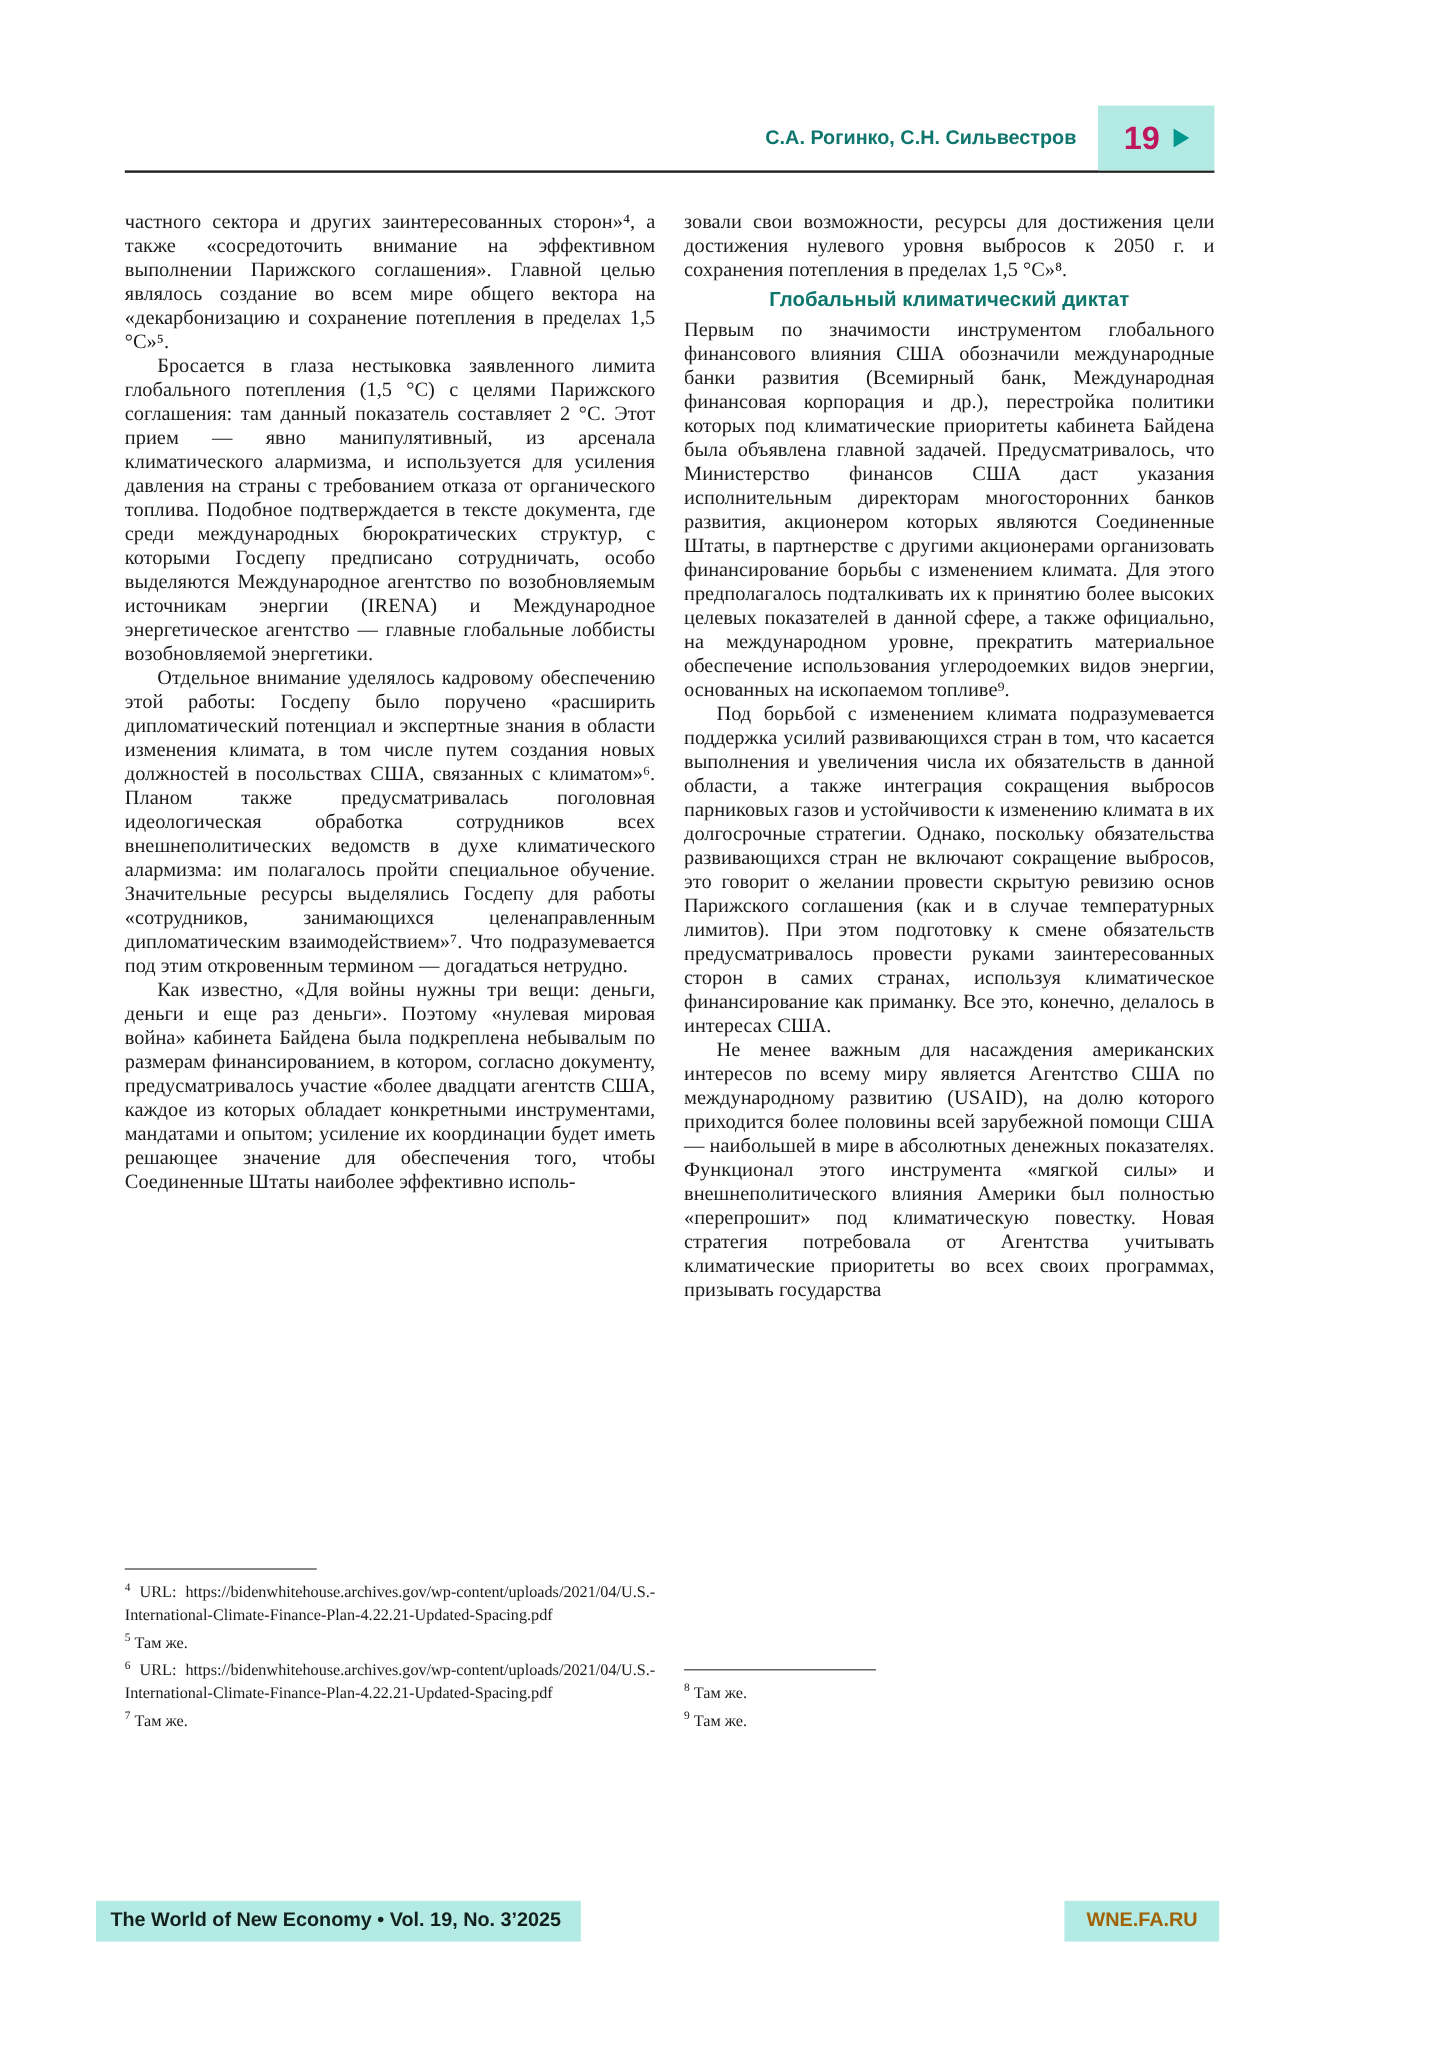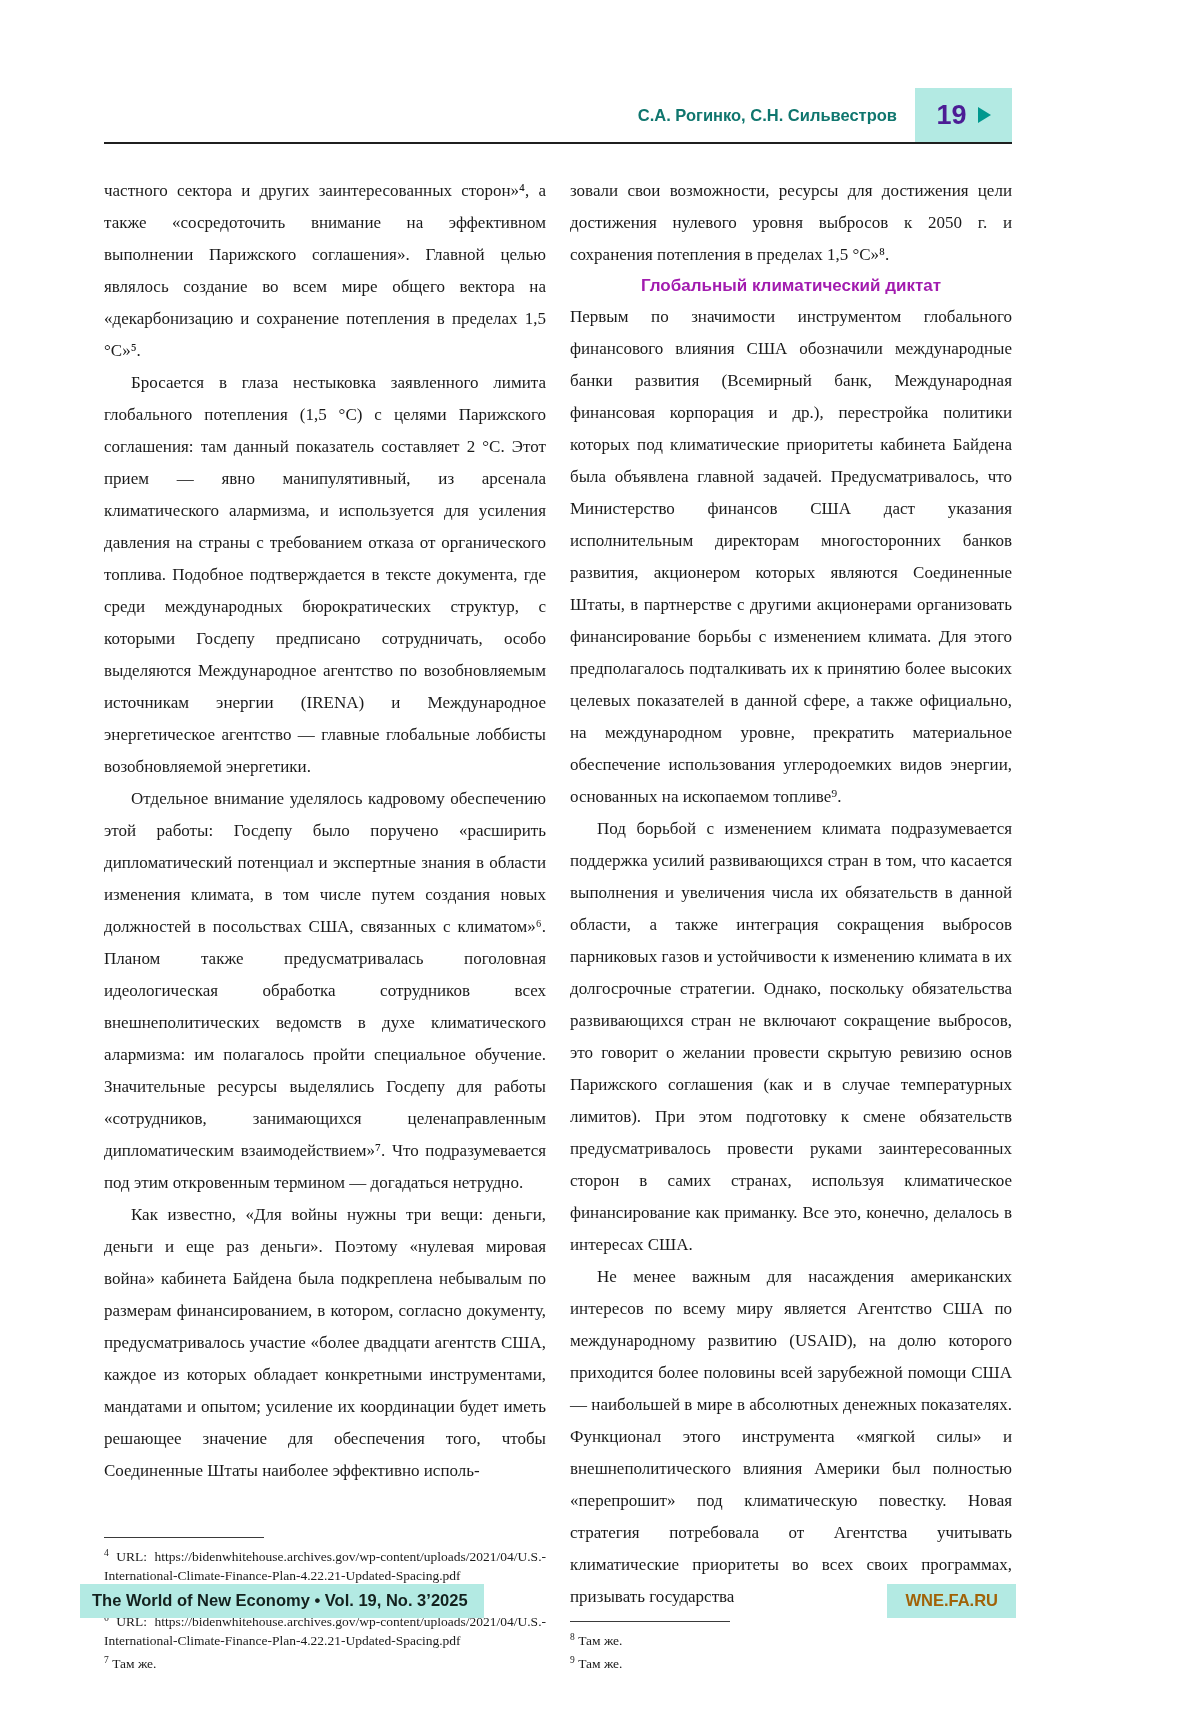--- a/index.html
+++ b/index.html
@@ -9,34 +9,34 @@
 
   
   .header { position:absolute; left:104px; top:88px; width:908px;
             display:flex; align-items:center; justify-content:flex-end;
             border-bottom:2px solid #1f1f1f; }
   .authors { font-family:"Liberation Sans",sans-serif; font-weight:bold;
              font-size:16.5px; color:#0f766e; margin-right:18px; }
   .pagenum-box { width:97px; height:54px; background:#b3eae3;
                  display:flex; align-items:center; justify-content:center; gap:11px; }
   .pagenum { font-family:"Liberation Sans",sans-serif; font-weight:bold;
-             font-size:27px; color:#4c1d95; line-height:1; }
+             font-size:27px; color:#be185d; line-height:1; }
   .arrow { width:0; height:0; border-left:13px solid #00988e;
            border-top:8px solid transparent; border-bottom:8px solid transparent; }
 
   
   .columns { position:absolute; left:104px; top:175px; width:908px;
              display:flex; gap:24px; }
   .col { width:442px; display:flex; flex-direction:column; min-height:1272px; }
-  .body-p { font-size:17px; line-height:32px; text-align:justify;
+  .body-p { font-size:17px; line-height:20px; text-align:justify;
             hyphens:auto; -webkit-hyphens:auto; }
   .indent { text-indent:27px; }
   .section-heading { font-family:"Liberation Sans",sans-serif; font-weight:bold;
                      font-size:17px; line-height:24px; text-align:center;
-                     margin:3px 0 3px 0; color:#a21caf; }
+                     margin:3px 0 3px 0; color:#0f766e; }
 
   
   .footnotes { margin-top:auto; padding-top:8px; font-size:13.5px; line-height:19px; }
   .fn-rule { width:160px; border-top:1.5px solid #3a3a3a; margin-bottom:9px; }
   .fn { text-align:justify; margin-bottom:4px; overflow-wrap:break-word; word-break:break-word; }
   .fn sup { font-size:9.5px; line-height:0; }
   .fn-text { overflow-wrap:break-word; }
 
   
   .footer { position:absolute; left:80px; top:1584px; width:936px;

